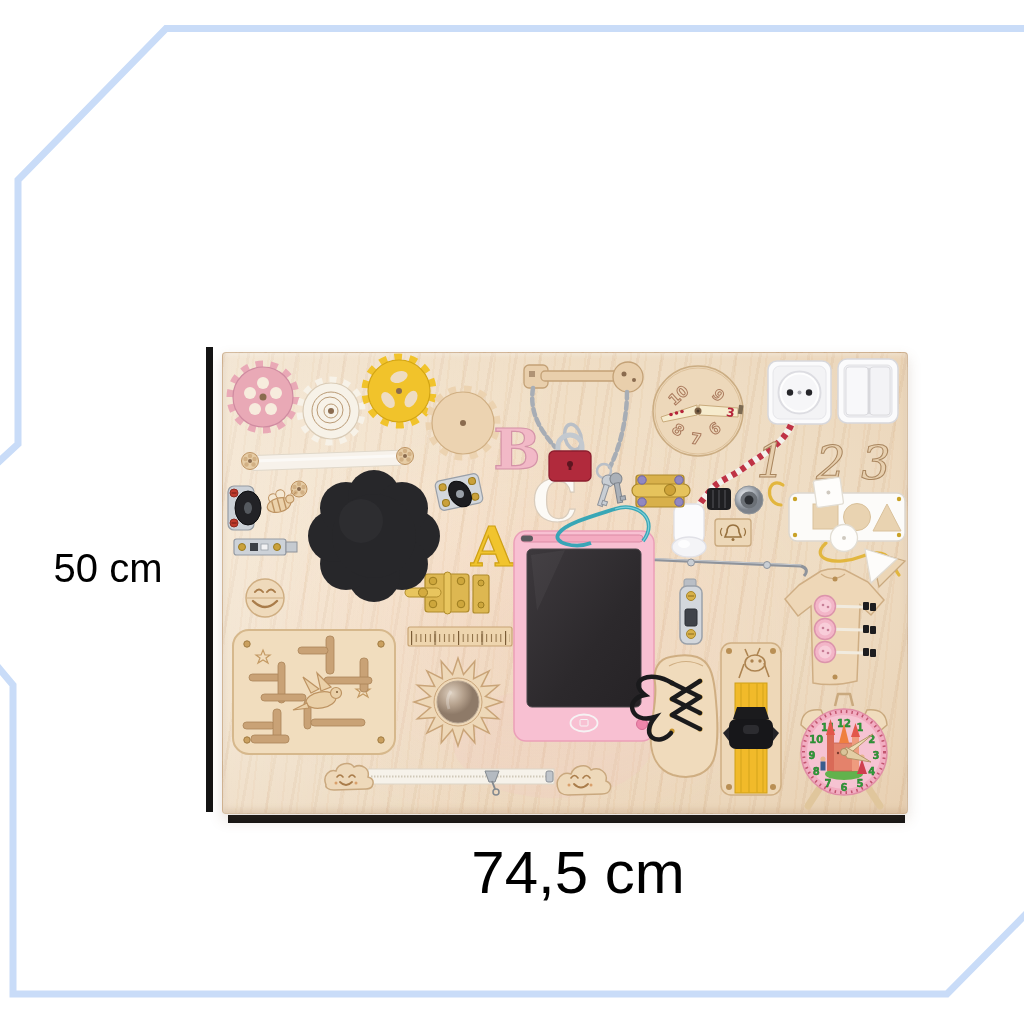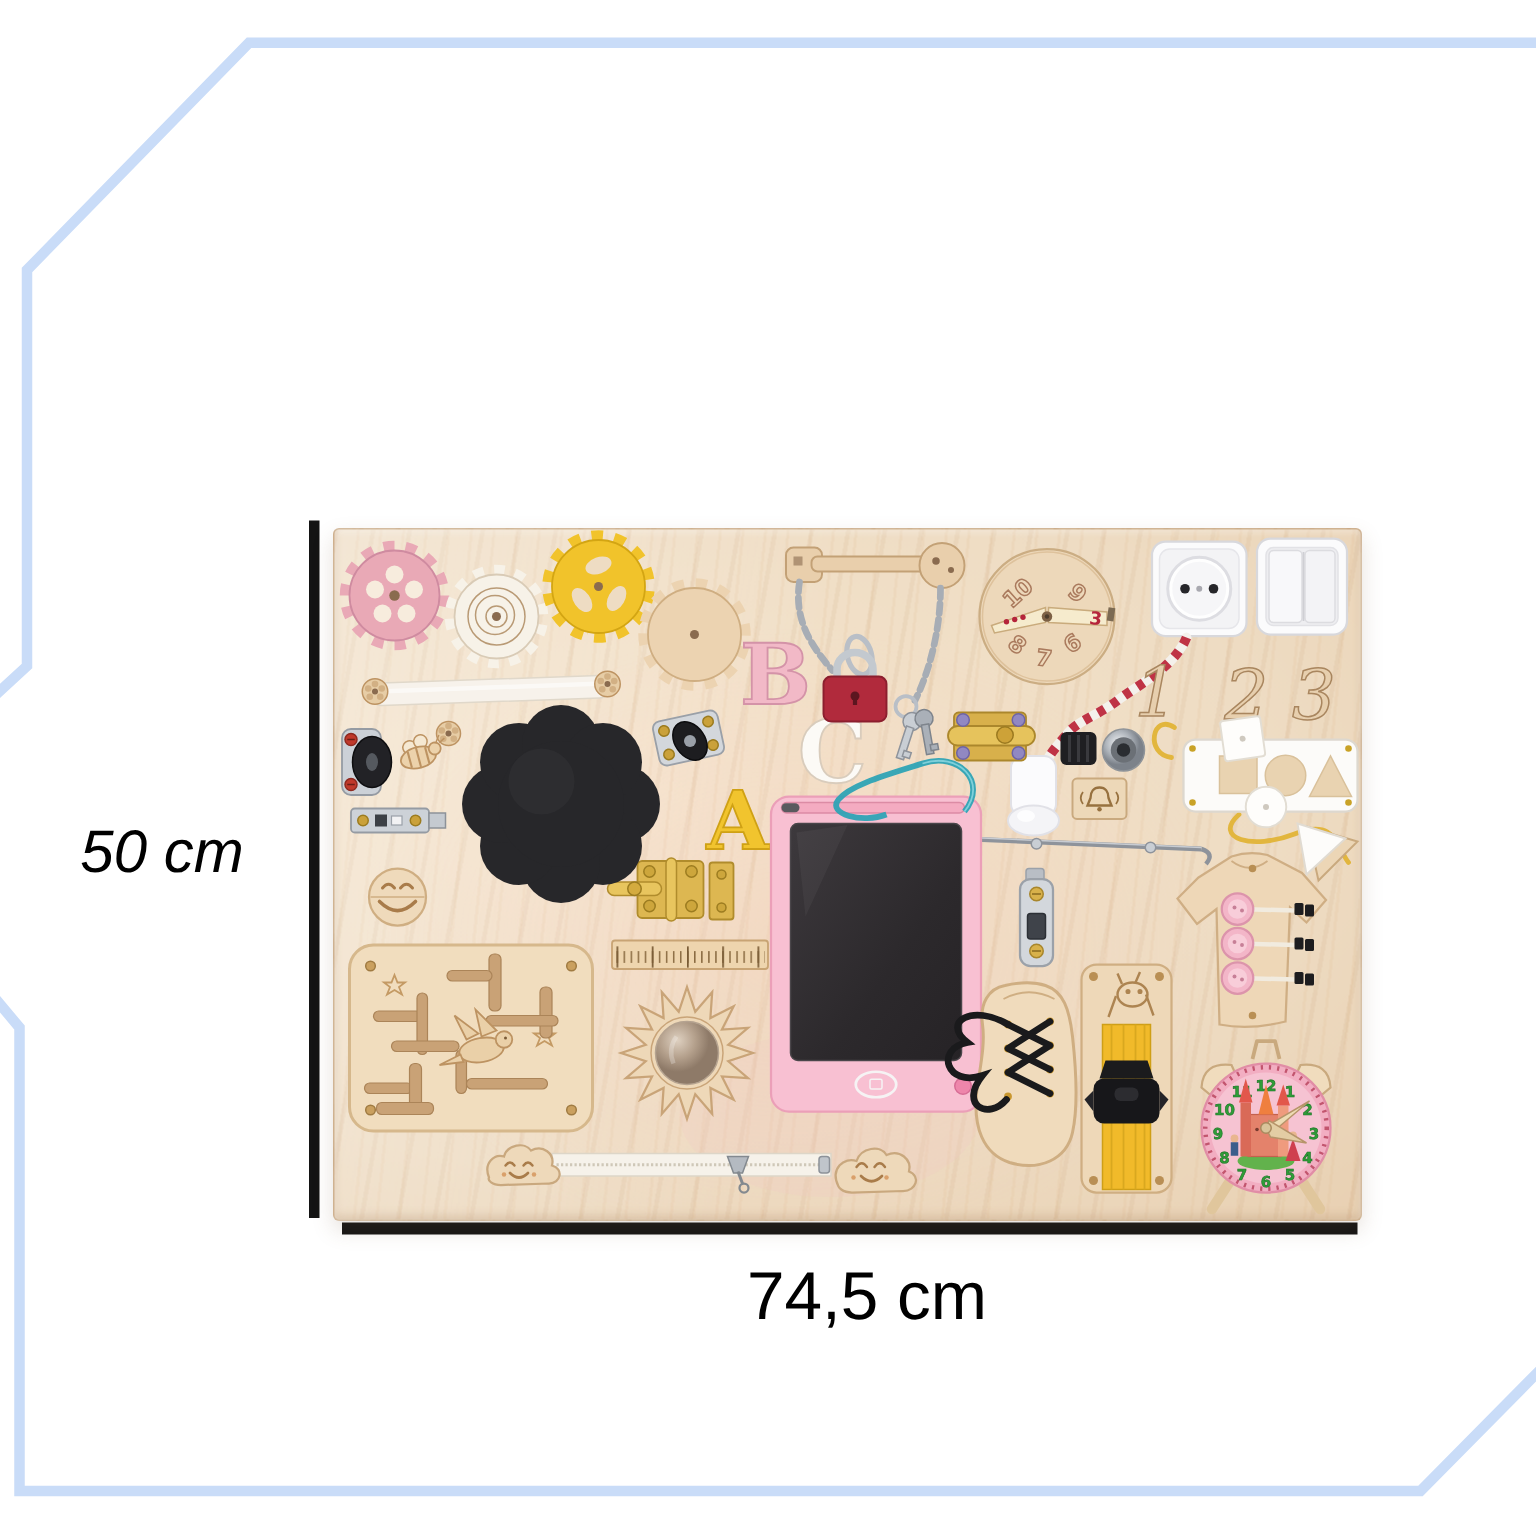--- a/index.html
+++ b/index.html
@@ -1,21 +1,21 @@
 <!DOCTYPE html>
 <html><head>
 <meta charset="utf-8">
 <style>
   html,body{margin:0;padding:0;background:#ffffff;width:1024px;height:1024px;overflow:hidden;}
   .canvas{position:relative;width:1024px;height:1024px;background:#ffffff;font-family:"Liberation Sans",sans-serif;}
   .frame-svg{position:absolute;left:0;top:0;width:1024px;height:1024px;pointer-events:none;}
   .dim-v-line{position:absolute;left:206px;top:347px;width:7px;height:465px;background:#141414;}
   .dim-h-line{position:absolute;left:228px;top:815px;width:677px;height:8px;background:#141414;}
-  .dim-v-label{position:absolute;left:18px;top:546px;width:180px;text-align:center;font-size:40px;color:#000;font-style:italic;}
-  .dim-h-label{position:absolute;left:428px;top:838px;width:300px;text-align:center;font-size:45px;color:#000;}
+  .dim-v-label{position:absolute;left:18px;top:546px;width:180px;text-align:center;font-size:40px;color:#000;}
+  .dim-h-label{position:absolute;left:428px;top:838px;width:300px;text-align:center;font-size:60px;color:#000;}
   .board{
     position:absolute;left:222px;top:352px;width:684px;height:460px;border-radius:4px;
     border:1px solid rgba(160,120,80,.35);
     background:
       radial-gradient(ellipse at 45% 60%, rgba(242,196,178,.28), rgba(0,0,0,0) 55%),
       linear-gradient(100deg, rgba(255,255,255,.28), rgba(255,255,255,0) 45%),
       repeating-linear-gradient(100deg, rgba(186,140,95,.10) 0 3px, rgba(0,0,0,0) 3px 24px),
       repeating-linear-gradient(96deg, rgba(220,180,135,.14) 0 2px, rgba(0,0,0,0) 2px 15px),
       radial-gradient(ellipse at 30% 40%, #f5e4cd, #eedcc3 62%, #e8d0b2);
     box-shadow: 0 6px 14px rgba(120,90,60,.18), inset 0 -3px 6px rgba(160,120,80,.22), inset 0 2px 4px rgba(255,255,255,.4);

